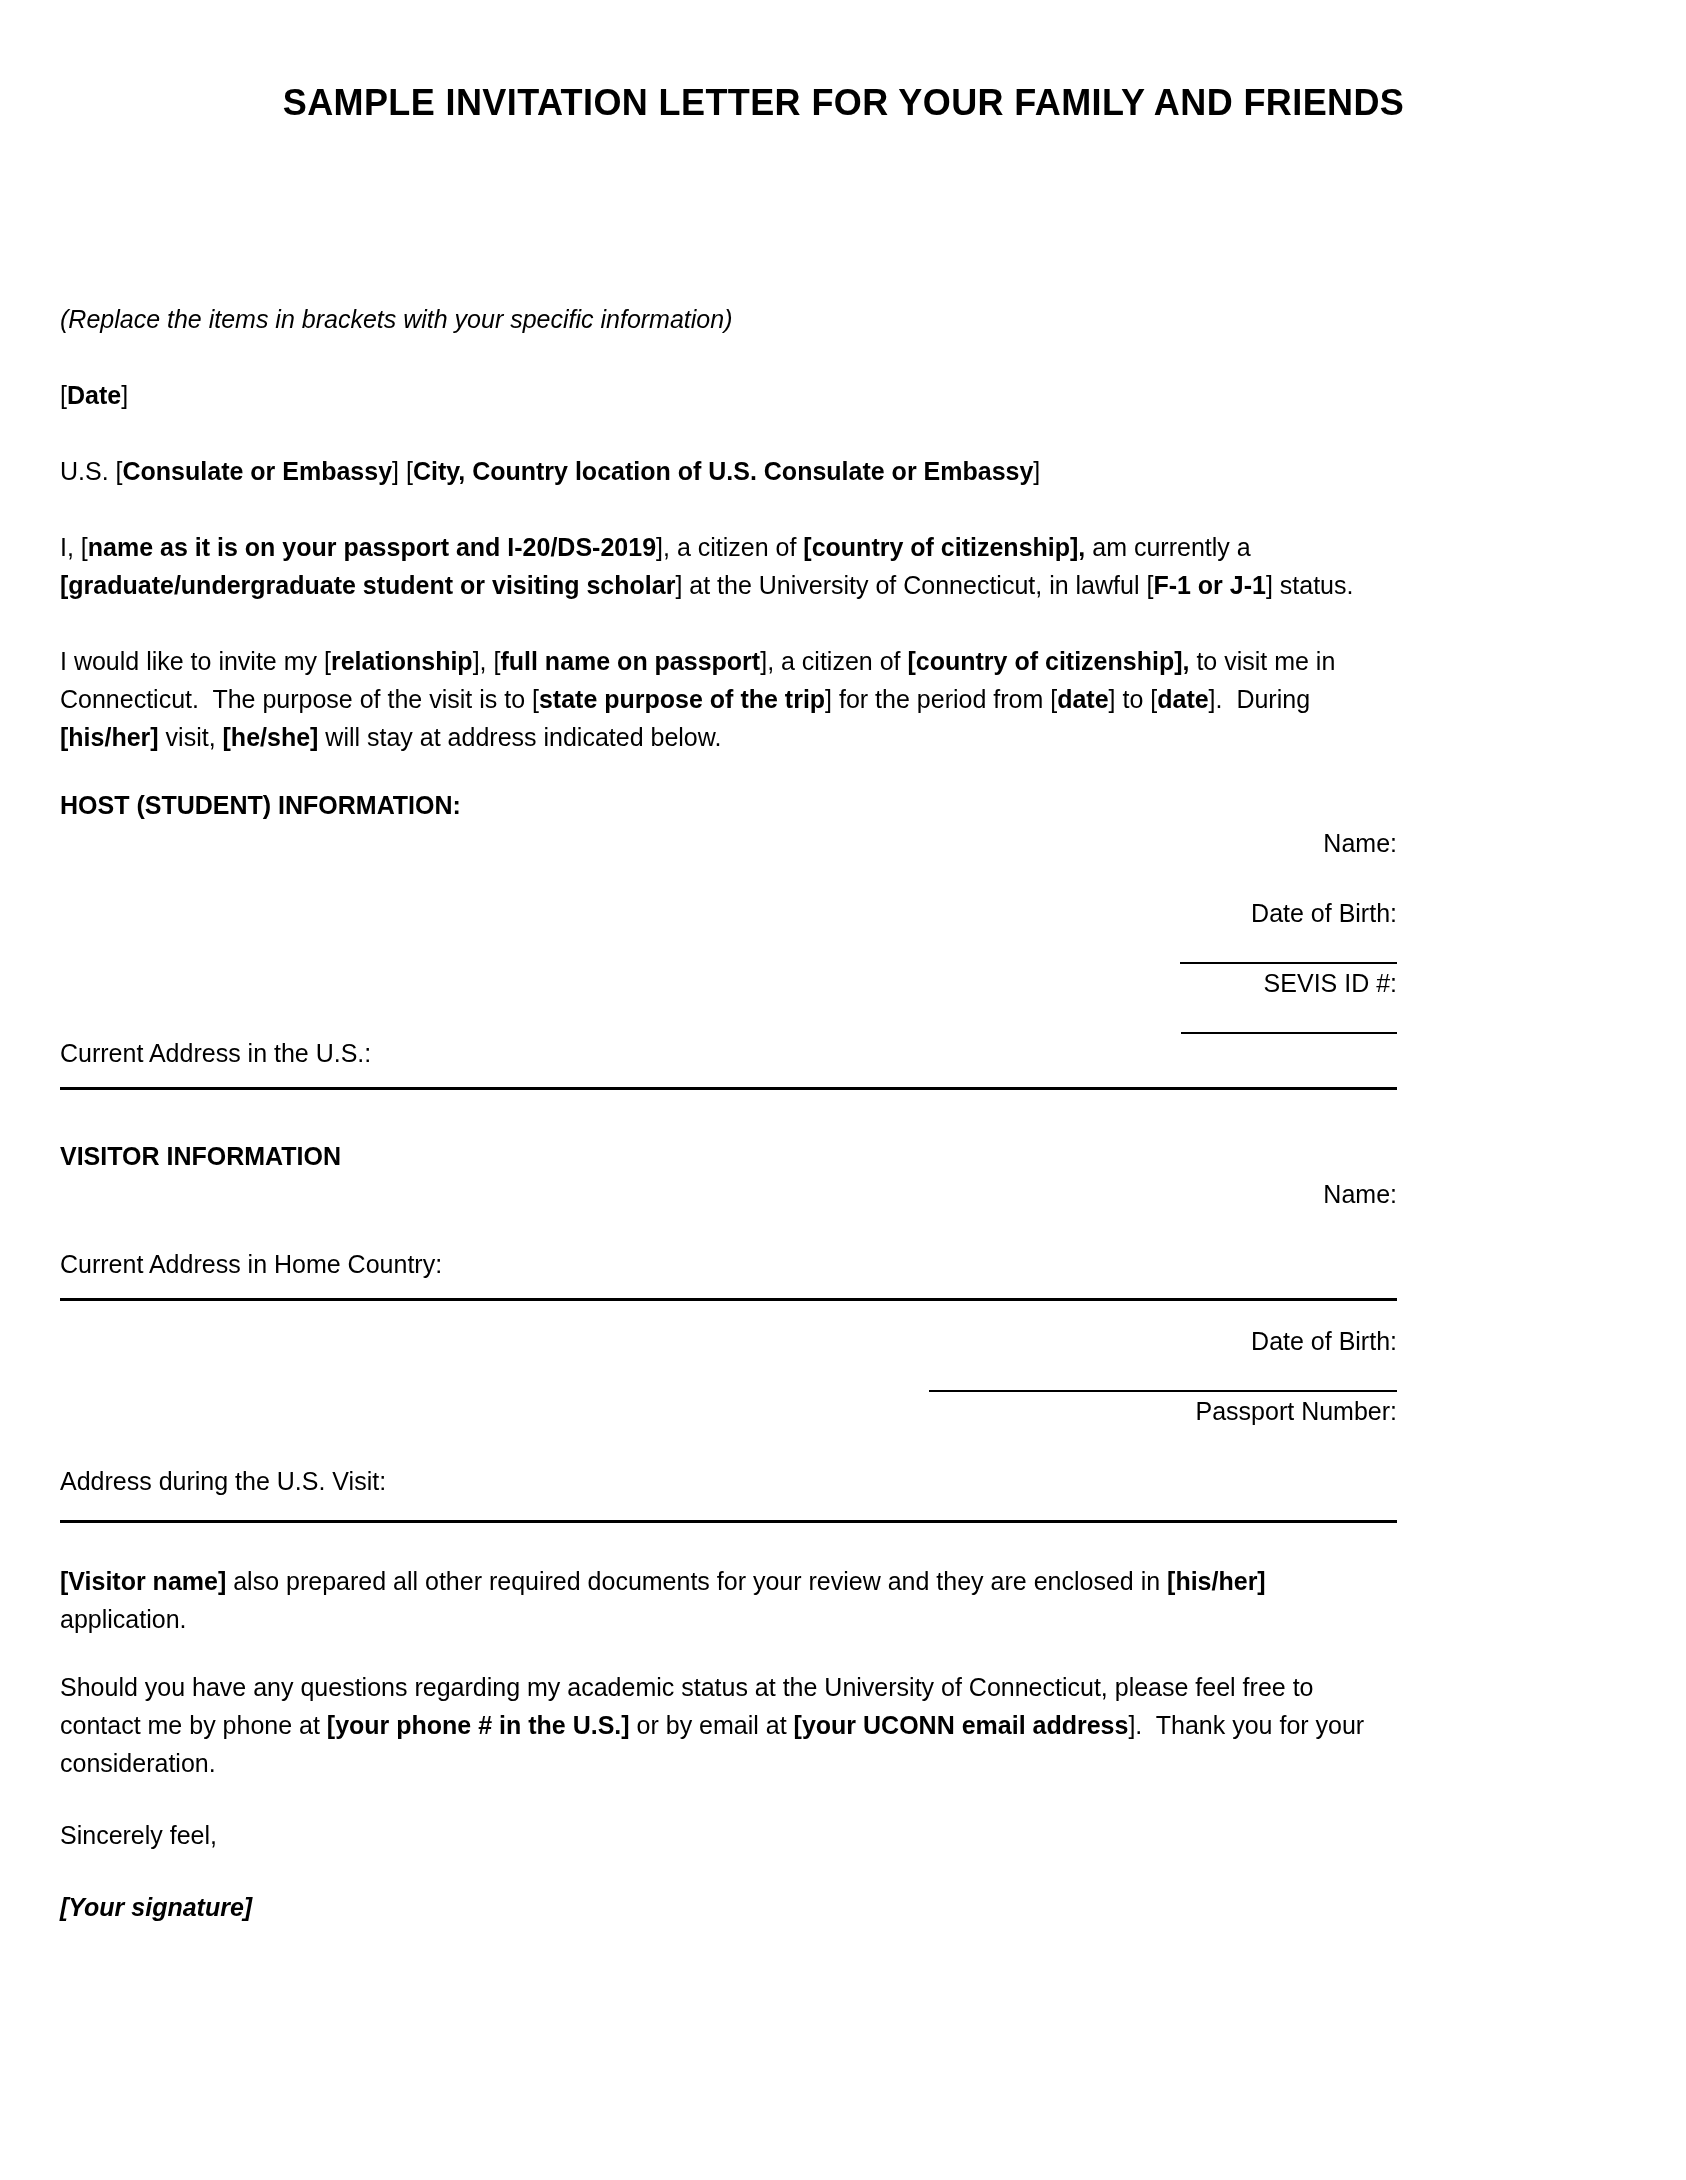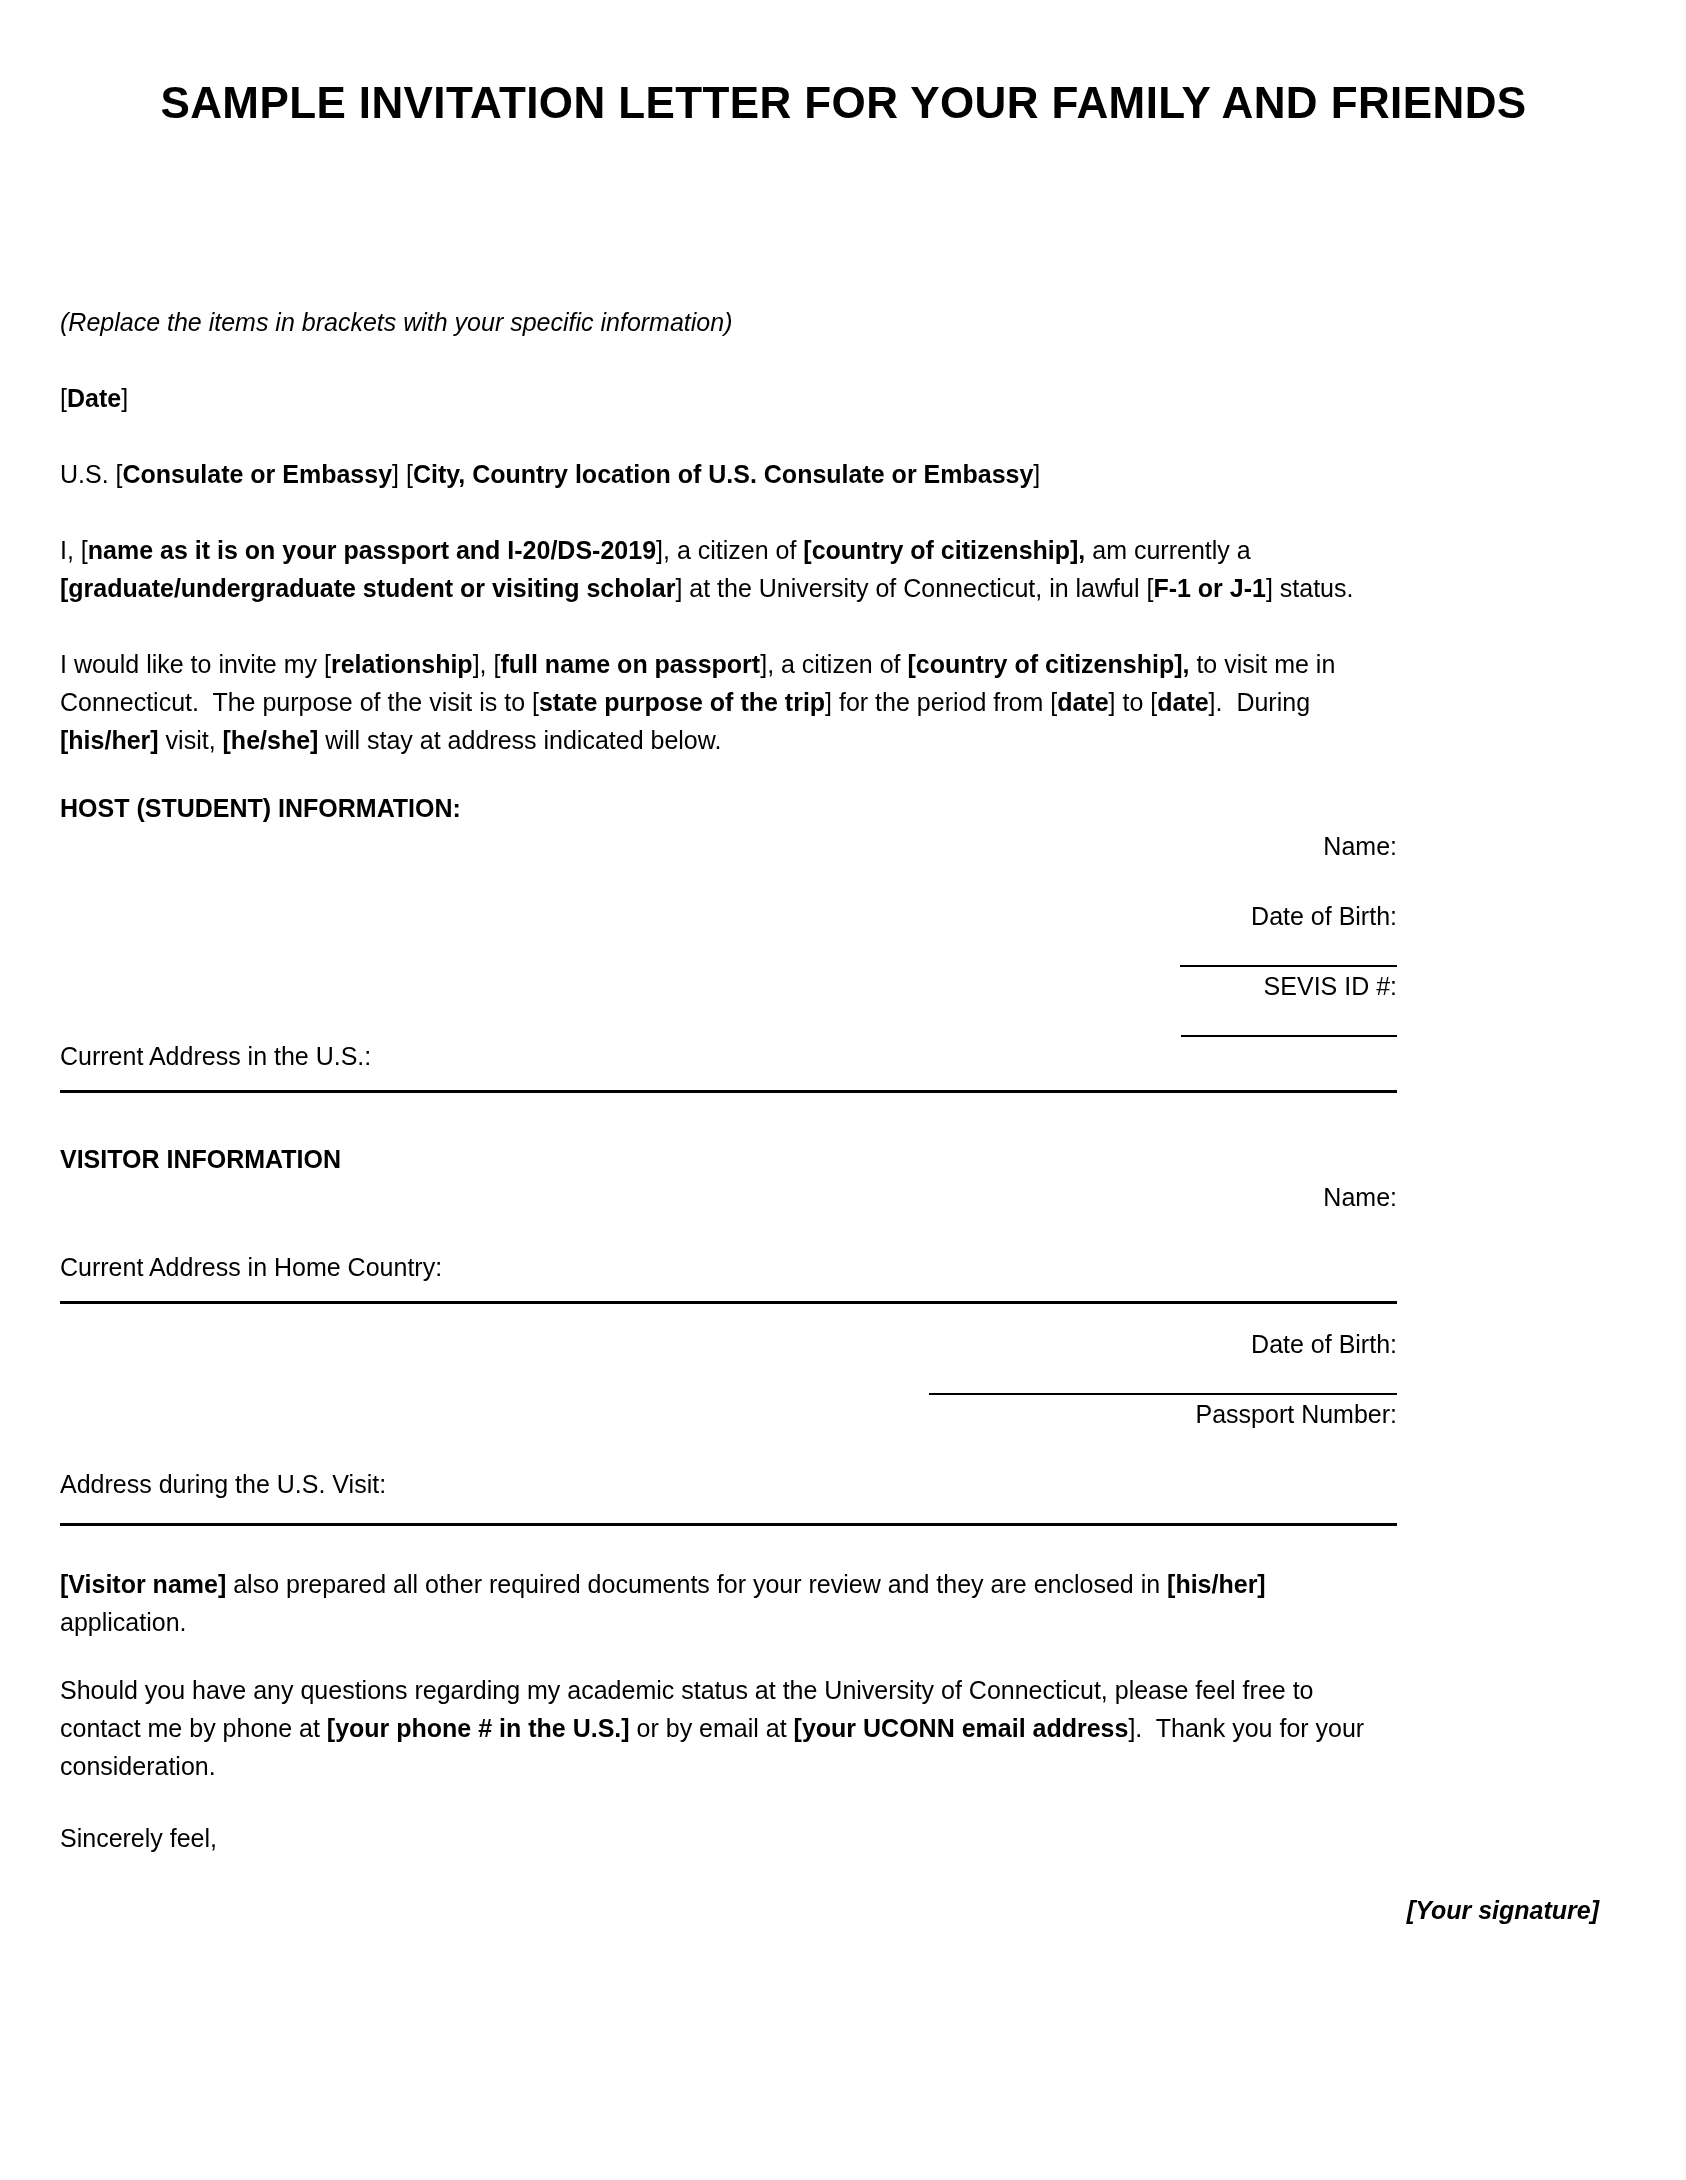--- a/index.html
+++ b/index.html
@@ -14,21 +14,21 @@
     line-height: 38px;
     box-sizing: border-box;
     overflow: hidden;
   }
   .title-wrap {
     padding-top: 81px;
     text-align: center;
   }
   .title {
     font-weight: 700;
-    font-size: 44px;
+    font-size: 36px;
     line-height: 44px;
     letter-spacing: 0.4px;
   }
   .content {
     padding-left: 60px;
     padding-right: 88px;
   }
   .para { white-space: pre-wrap; }
   .b { font-weight: 700; }
   .i { font-style: italic; }
@@ -64,21 +64,21 @@
   }
   .line-host    { height: 14.5px; }
   .line-visitor { height: 15.3px; }
   .line-address { height: 20.4px; }
   .dp-row { margin-top: 21px; }
   .passport-label { margin-left: 113px; white-space: nowrap; }
   .label { white-space: nowrap; }
   .p-docs    { margin-top: 39px; }
   .p-contact { margin-top: 30px; }
   .closing   { margin-top: 34px; }
-  .signature { margin-top: 34px; font-weight: 700; font-style: italic; text-align: right; }
+  .signature { margin-top: 34px; font-weight: 700; font-style: italic; }
 </style>
 </head>
 <body>
 
 <div class="page">
 
   <div class="title-wrap">
     <span class="title">SAMPLE INVITATION LETTER FOR YOUR FAMILY AND FRIENDS</span>
   </div>
 

